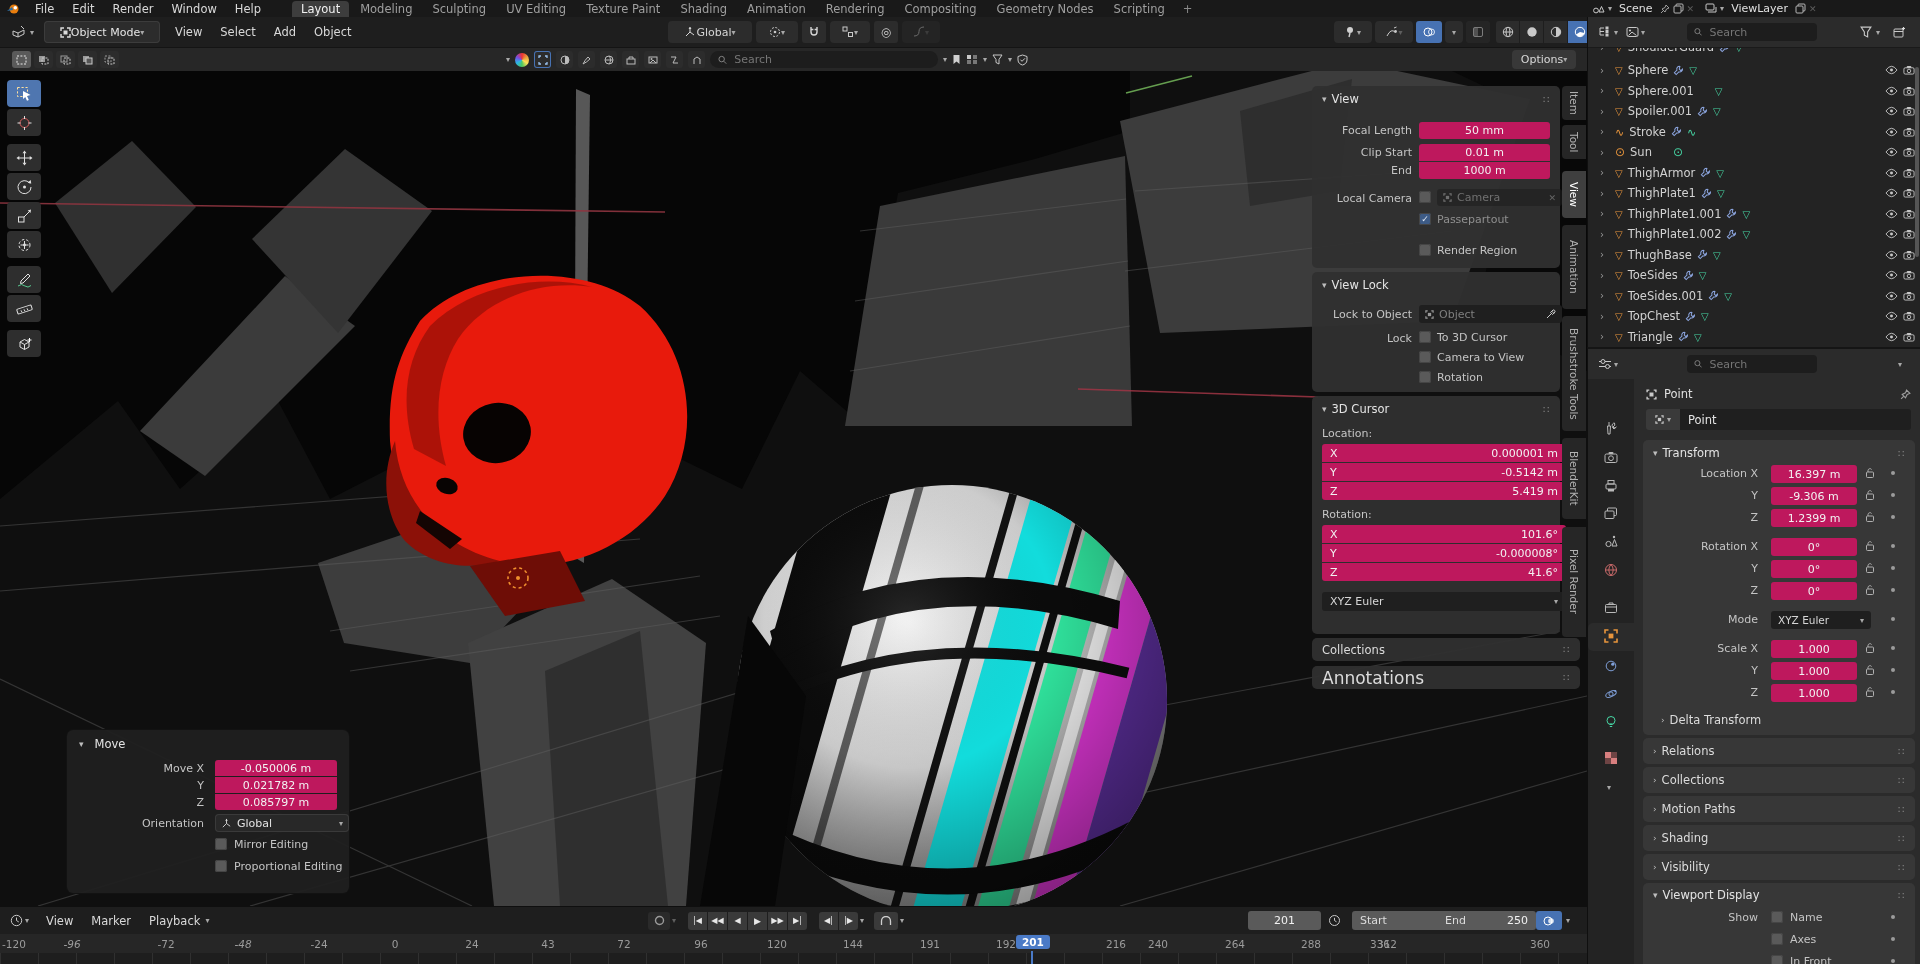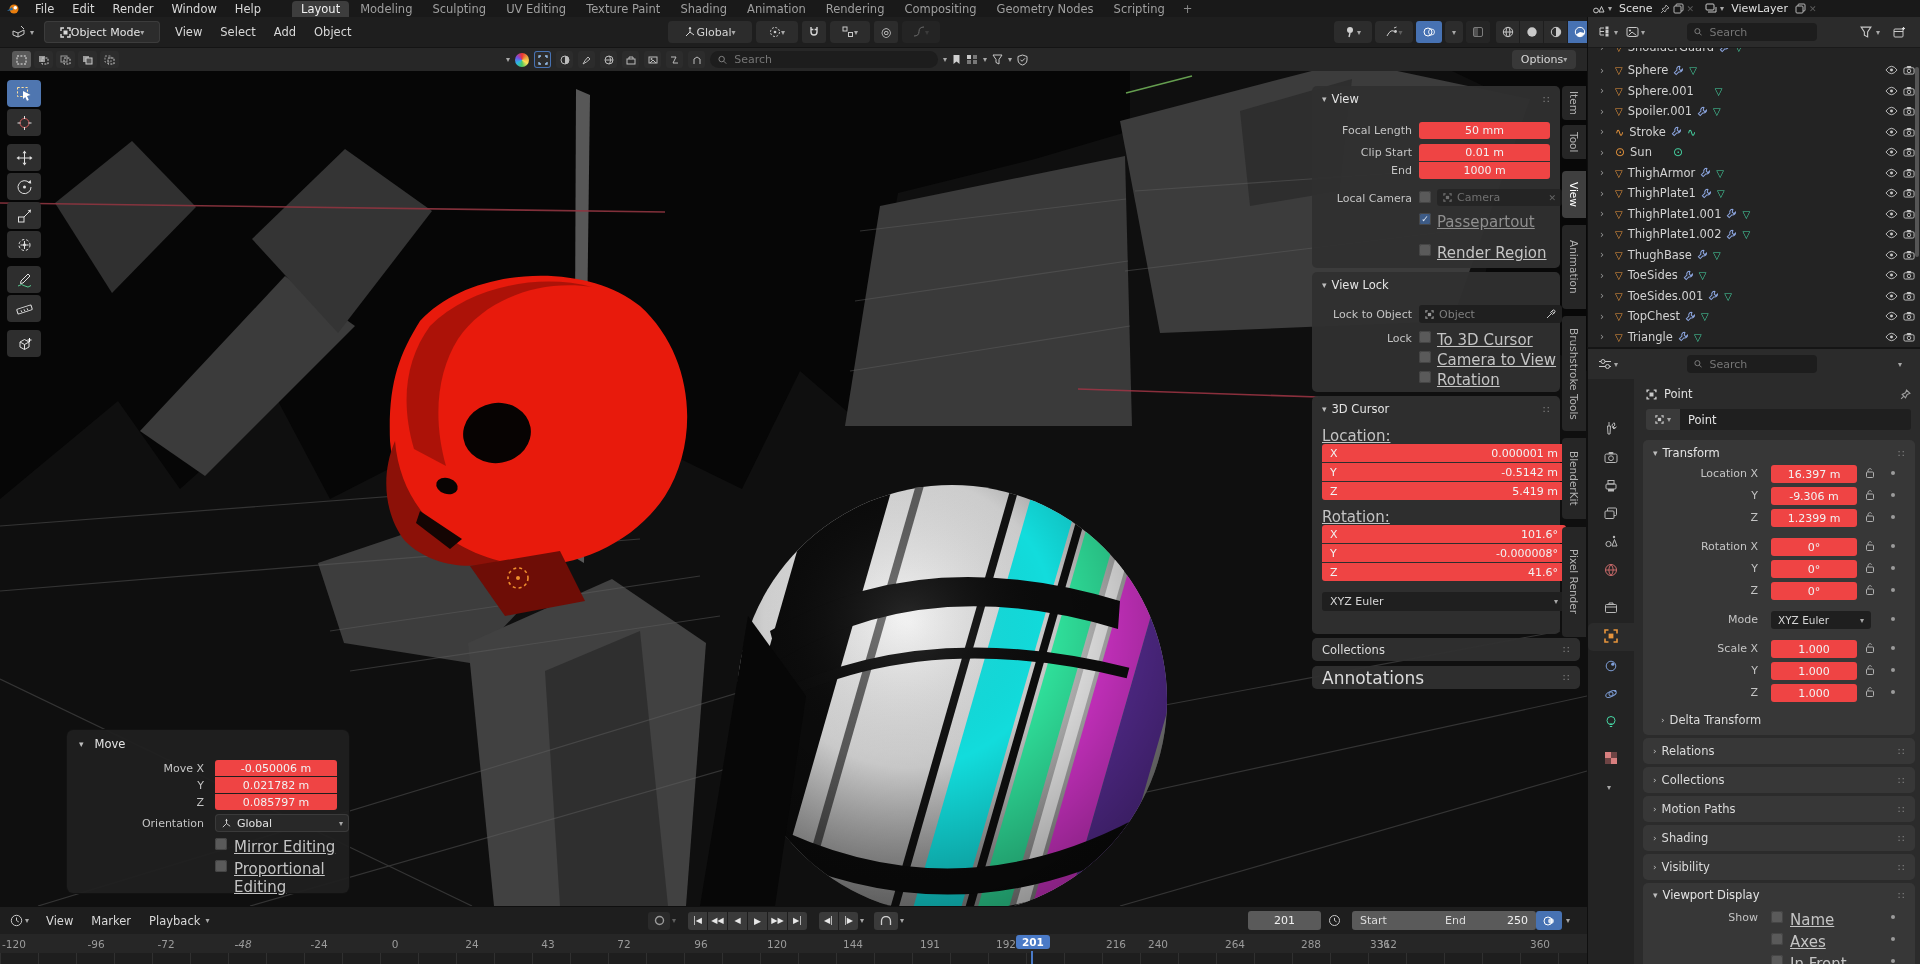--- a/index.html
+++ b/index.html
@@ -7,25 +7,25 @@
        font-family:"DejaVu Sans","Liberation Sans",sans-serif;font-size:12px;color:#d6d6d6;
        -webkit-font-smoothing:antialiased;}
   .abs{position:absolute;}
   .row{display:flex;align-items:center;}
   .menu{padding:0 9px;font-size:11.5px;color:#d9d9d9;cursor:default;}
   .ws{padding:1px 9px;font-size:11.5px;color:#9f9f9f;border-radius:4px 4px 0 0;line-height:14px;}
   .ws-active{background:#3d3d3d;color:#f0f0f0;}
   .btn{background:#2c2c2c;border-radius:4px;display:flex;align-items:center;justify-content:center;}
   .tgl{background:#2c2c2c;border-radius:3px;display:flex;align-items:center;justify-content:center;}
   .tgl.on{background:#4772b3;}
-  .fld{background:#ef4444;border-radius:3px;display:flex;align-items:center;justify-content:center;color:#f2f2f2;font-size:11px;}
+  .fld{background:#be185d;border-radius:3px;display:flex;align-items:center;justify-content:center;color:#f2f2f2;font-size:11px;}
   .fldL{justify-content:space-between;padding:0 8px;}
   .dk{background:#1f1f1f;color:#9a9a9a;}
   .lbl{position:absolute;color:#c4c4c4;font-size:11px;text-align:right;}
-  .llbl{position:absolute;color:#c4c4c4;font-size:15px;text-decoration:underline;}
+  .llbl{position:absolute;color:#c4c4c4;font-size:11px;}
   .chk{position:absolute;width:12px;height:12px;border-radius:2.5px;background:#5a5a5a;box-shadow:inset 0 0 0 1px #454545;}
   .chk.on{background:#3d5b86;color:#dfe6f2;font-size:9px;text-align:center;line-height:12px;}
   .carat{color:#a8a8a8;font-size:8px;}
   .caratD{color:#5f5f5f;font-size:8px;}
   .dots{color:#878787;font-size:10px;letter-spacing:1px;}
   .pnl{position:absolute;background:rgba(48,48,48,.96);border-radius:5px;}
   .phead{color:#e4e4e4;font-size:11.5px;}
   .exp{color:#bdbdbd;font-size:9px;margin-right:5px;}
   .vtab{position:absolute;width:24px;background:#262626;border-radius:4px 0 0 4px;color:#b3b3b3;
         writing-mode:vertical-rl;display:flex;align-items:center;justify-content:center;font-size:10.5px;}
@@ -1439,21 +1439,21 @@
             <circle cx="8" cy="6" r="2.8" fill="#fff" opacity=".8"></circle>
           </svg>
       </span>
       <span class="carat" style="position:absolute;left:1566px;top:9px;">▾</span>
     </div>
 
     <div class="abs" style="left:0;top:27px;width:1587px;height:31px;background:#262626;">
       <div>
 
       <span class="tick" style="left: 14px;">-120</span>
-          <span class="tick" style="left: 96px;">-96</span>
+          <span class="tick" style="left: 72px; font-style: italic;">-96</span>
           <span class="tick" style="left: 166px;">-72</span>
           <span class="tick" style="left: 243px; font-style: italic;">-48</span>
           <span class="tick" style="left: 319px;">-24</span>
           <span class="tick" style="left: 395px;">0</span>
           <span class="tick" style="left: 472px;">24</span>
           <span class="tick" style="left: 548px;">43</span>
           <span class="tick" style="left: 624px;">72</span>
           <span class="tick" style="left: 701px;">96</span>
           <span class="tick" style="left: 777px;">120</span>
           <span class="tick" style="left: 853px;">144</span>

